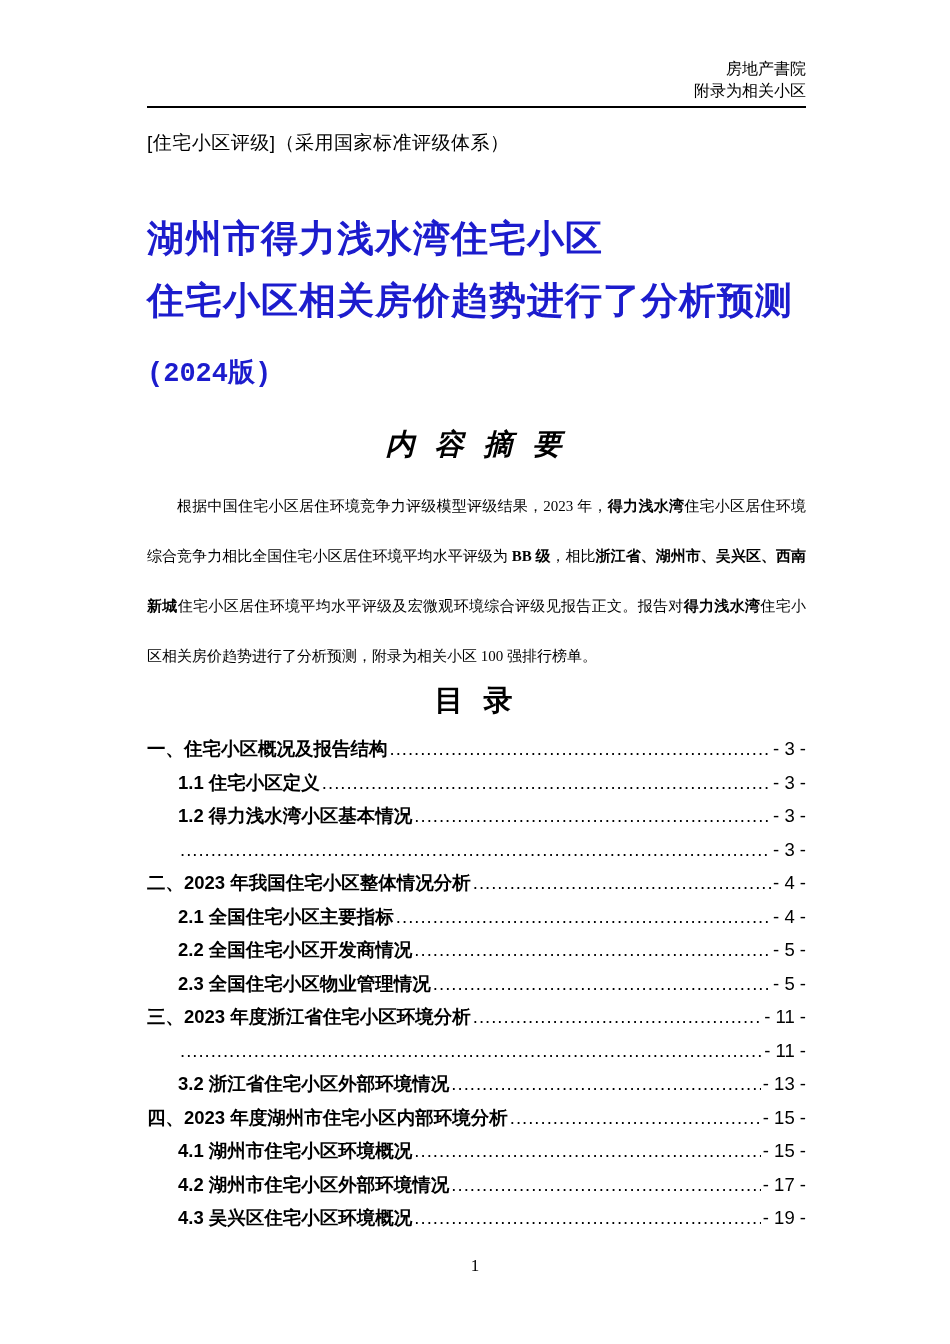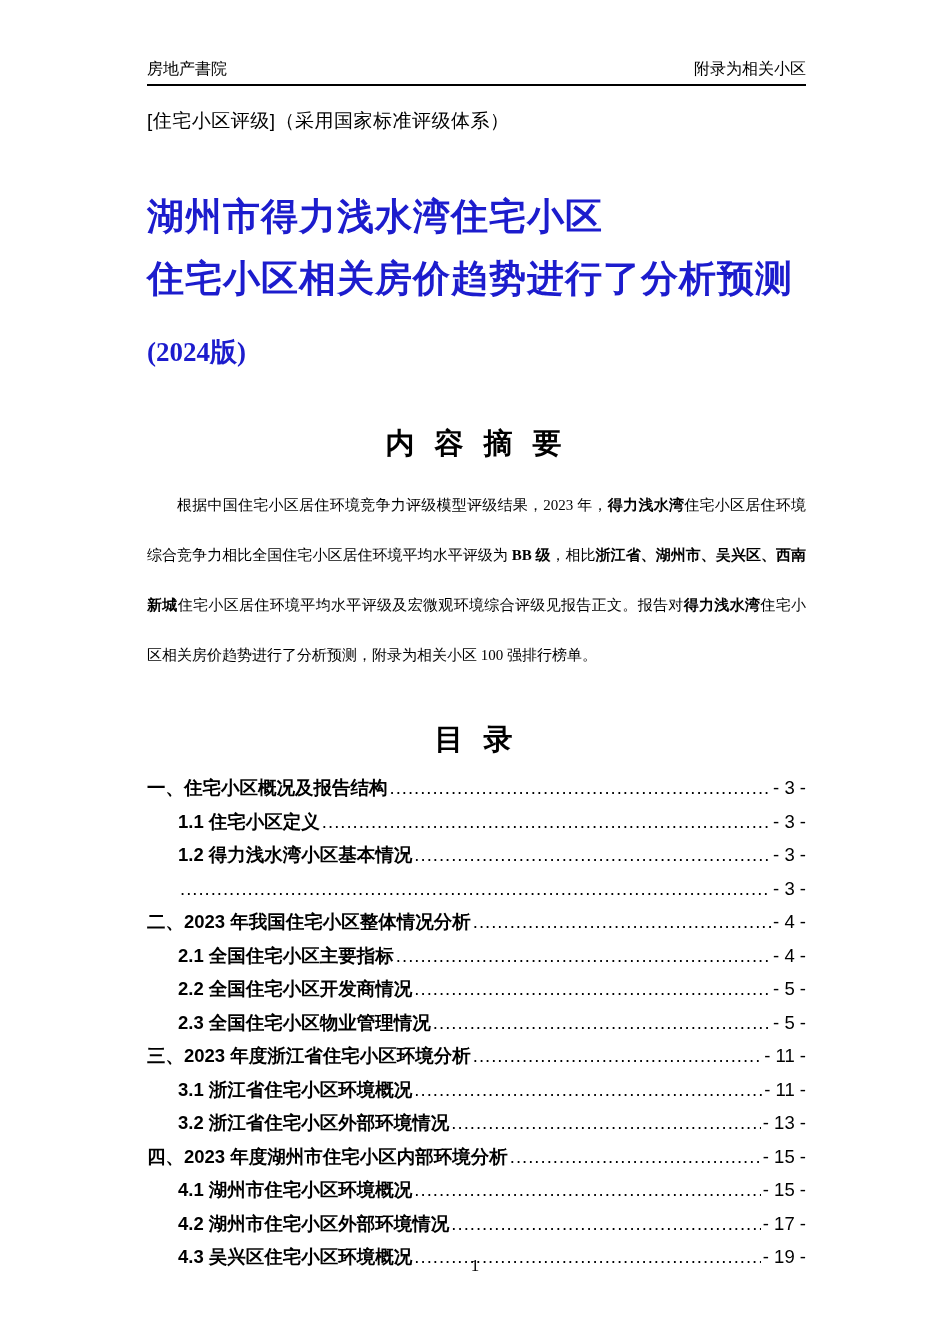--- a/index.html
+++ b/index.html
@@ -25,20 +25,21 @@
   
   .running-header {
     display: flex;
     justify-content: space-between;
     align-items: flex-end;
     font-family: "Liberation Sans", "DejaVu Sans", sans-serif;
     font-size: 16px;
     line-height: 22px;
     border-bottom: 2.5px solid #000000;
     padding-bottom: 4px;
+    flex-direction: column;
   }
   
   .subheader {
     margin-top: 22px;
     font-family: "Liberation Sans", "DejaVu Sans", sans-serif;
     font-weight: 400;
     font-size: 19px;
     letter-spacing: 0.5px;
   }
   
@@ -51,31 +52,32 @@
   .title-line {
     font-size: 37px;
     line-height: 62px;
     letter-spacing: 1px;
   }
   .title-edition {
     font-size: 27px;
     line-height: 40px;
     margin-top: 22px;
     font-weight: 700;
+    font-family: Liberation Mono, monospace;
   }
   
   .section-heading {
     text-align: center;
     font-family: "Liberation Sans", "DejaVu Sans", sans-serif;
     font-weight: 700;
     font-size: 29px;
     letter-spacing: 6px;
   }
-  .summary-heading { margin-top: 52px; }
-  .toc-heading { margin-top: 40px; }
+  .summary-heading { margin-top: 31px; font-style: italic; }
+  .toc-heading { }
   
   .summary-paragraph {
     margin-top: 16px;
     font-size: 15px;
     line-height: 50px;
     text-align: justify;
     text-justify: inter-ideograph;
     text-indent: 2em;
   }
   .summary-paragraph b { font-weight: 700; }
@@ -180,21 +182,20 @@
         <span class="toc-label">2.3 全国住宅小区物业管理情况</span>
         <span class="toc-dots"></span>
         <span class="toc-page">- 5 -</span>
       </div>
       <div class="toc-row level-1">
         <span class="toc-label">三、2023 年度浙江省住宅小区环境分析</span>
         <span class="toc-dots"></span>
         <span class="toc-page">- 11 -</span>
       </div>
       <div class="toc-row level-2">
-        <span class="toc-label">3.1 浙江省住宅小区环境概况</span>
         <span class="toc-dots"></span>
         <span class="toc-page">- 11 -</span>
       </div>
       <div class="toc-row level-2">
         <span class="toc-label">3.2 浙江省住宅小区外部环境情况</span>
         <span class="toc-dots"></span>
         <span class="toc-page">- 13 -</span>
       </div>
       <div class="toc-row level-1">
         <span class="toc-label">四、2023 年度湖州市住宅小区内部环境分析</span>

